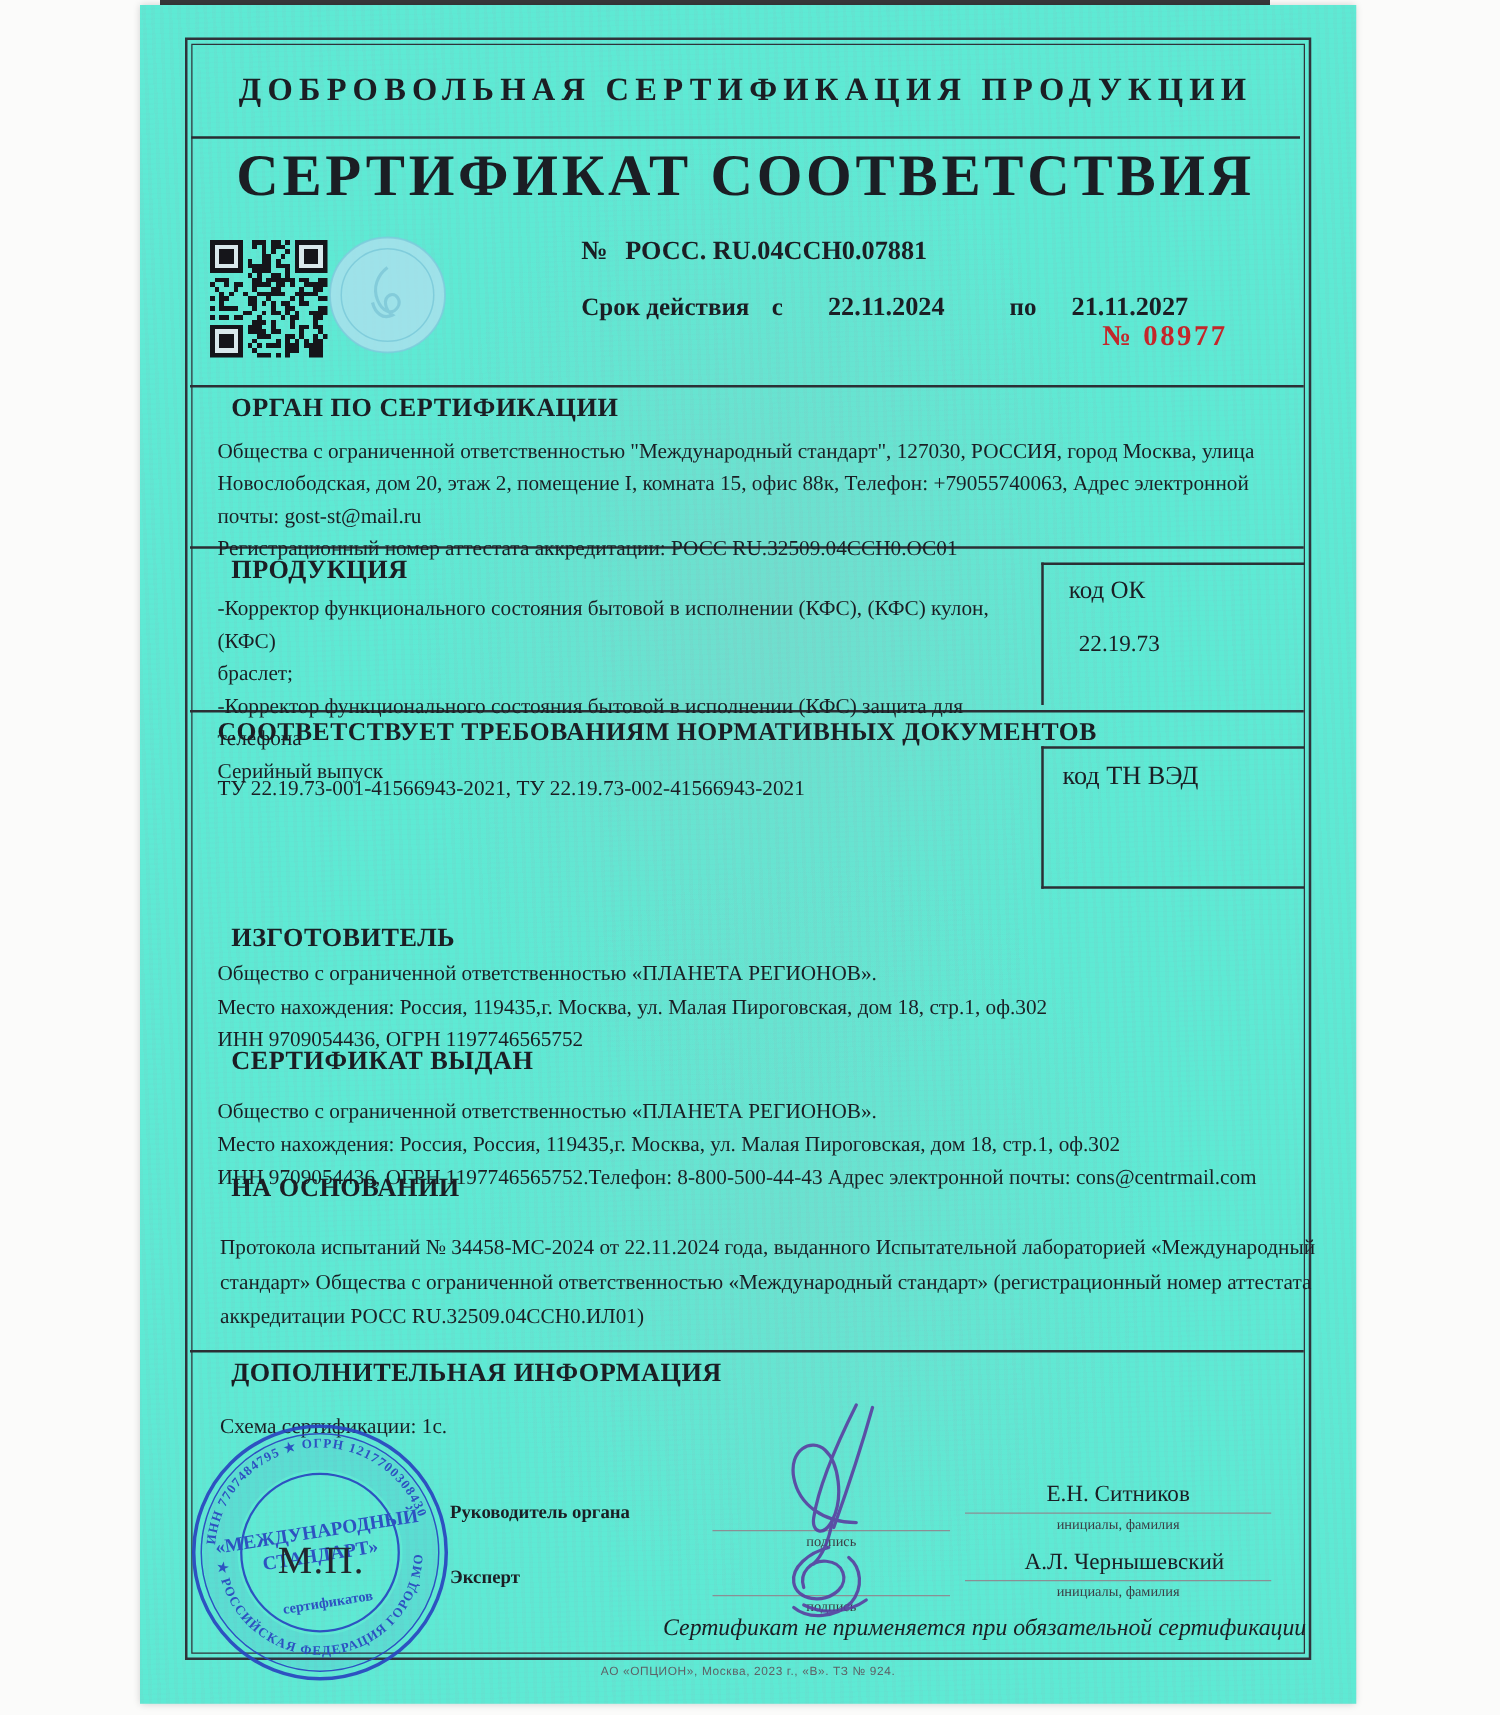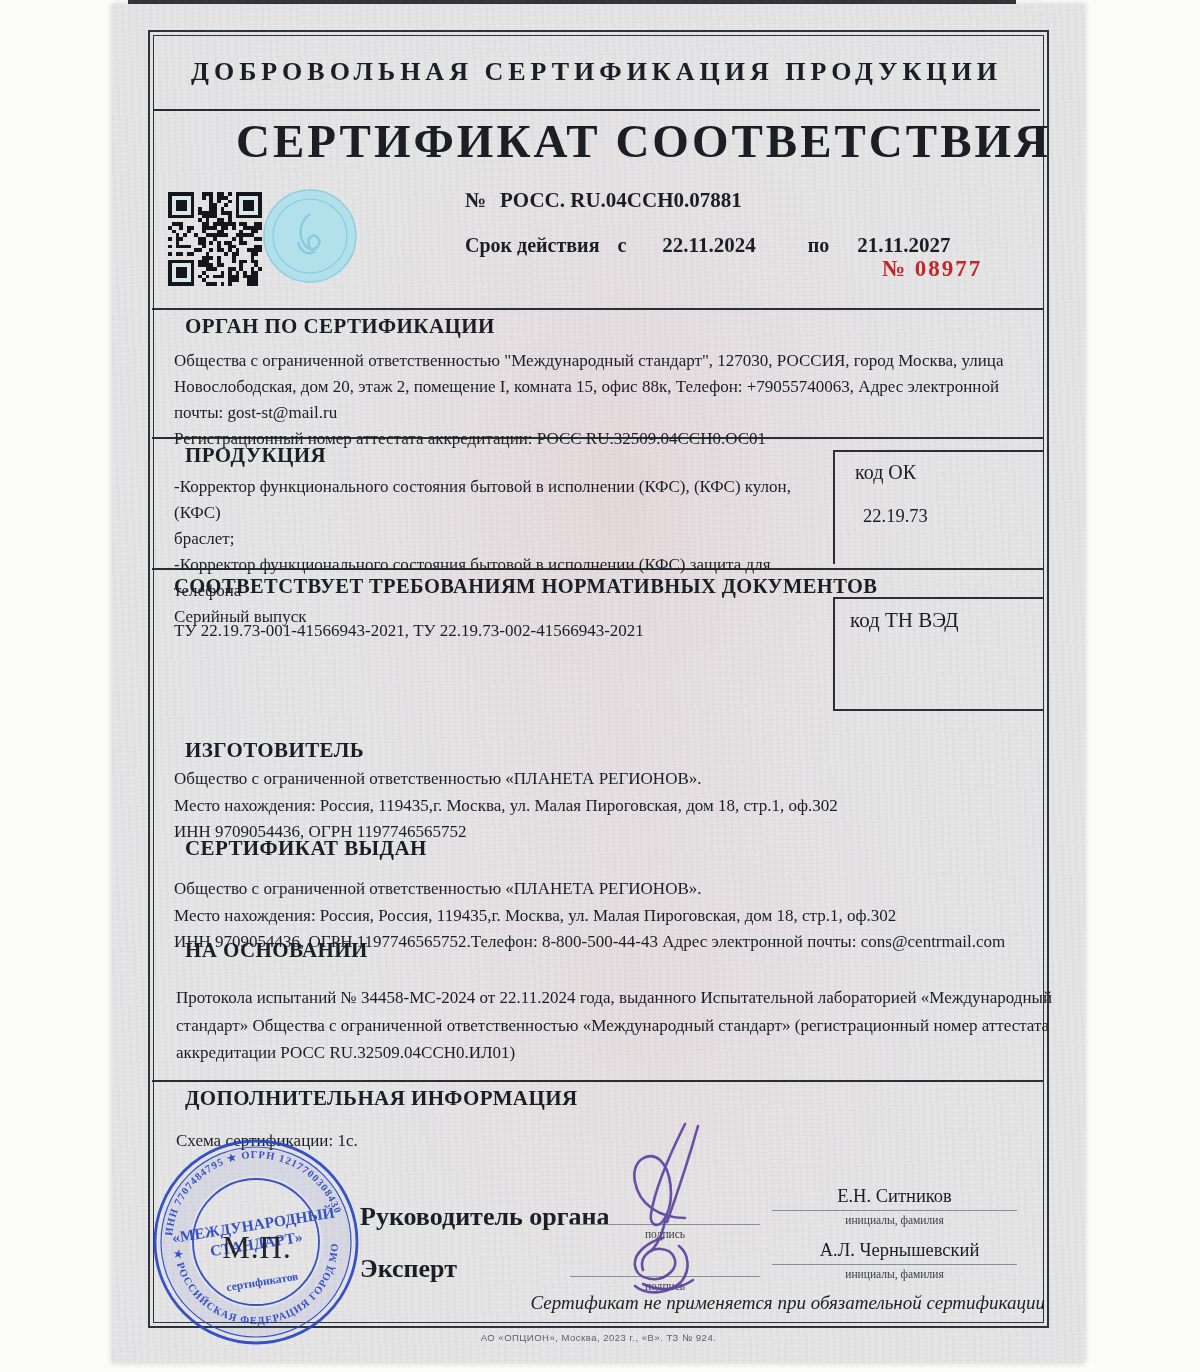--- a/index.html
+++ b/index.html
@@ -5,54 +5,54 @@
   html,body{margin:0;padding:0;}
   body{
     width:1200px;height:1372px;position:relative;overflow:hidden;
     background:#fbfbfa;
     font-family:"Liberation Serif","DejaVu Serif",serif;
     color:#1b1e24;
   }
   .scan-edge{position:absolute;left:128px;top:0;width:888px;height:5px;background:#1d1d1f;opacity:.88;}
   .paper{
     position:absolute;left:112px;top:4px;width:973px;height:1359px;
-    background:#e5e5e5;
+    background:#5eead4;
     box-shadow:0 0 6px rgba(0,0,0,.18);
   }
   .paper::before{
     content:"";position:absolute;inset:0;pointer-events:none;
     background:
       radial-gradient(ellipse 420px 560px at 52% 36%, rgba(226,148,166,.14), transparent 70%),
       radial-gradient(ellipse 400px 430px at 55% 72%, rgba(226,148,166,.10), transparent 70%),
       repeating-linear-gradient(88deg, rgba(190,120,145,.045) 0 3px, transparent 3px 7px),
       repeating-linear-gradient(-1deg, rgba(120,170,200,.05) 0 1px, transparent 1px 4px);
   }
   .frame{position:absolute;left:36px;top:26px;width:897px;height:1294px;border:2px solid #2f333a;}
   .frame::before{content:"";position:absolute;inset:3px;border:1.5px solid #2f333a;}
   .abs{position:absolute;}
   .banner{left:41px;top:31px;width:887px;height:74px;display:flex;align-items:center;justify-content:center;
     border-bottom:2.5px solid #282c32;font-weight:bold;font-size:26px;letter-spacing:5px;}
   .doc-title{left:41px;top:106px;width:887px;height:62px;display:flex;align-items:center;justify-content:center;
-    font-weight:bold;font-size:47px;letter-spacing:3px;padding-left:47px;}
+    font-weight:bold;font-size:47px;letter-spacing:3px;}
   .regline{left:353px;top:184px;font-size:21px;font-weight:bold;}
   .regline .num{margin-left:14px;}
   .validity{left:353px;top:229px;font-size:20px;font-weight:bold;white-space:nowrap;}
   .validity .w-s{margin-left:18px;}
   .validity .d1{margin-left:36px;font-size:21px;}
   .validity .w-po{margin-left:52px;}
   .validity .d2{margin-left:28px;font-size:21px;}
   .formnum{left:740px;top:252px;width:160px;text-align:center;font-size:23px;font-weight:bold;
     letter-spacing:2px;color:#c3272b;}
   .hrule{left:40px;width:891px;height:0;border-top:2px solid #2b2f35;}
   .sec-title{font-weight:bold;font-size:21px;letter-spacing:.4px;white-space:nowrap;}
   .sec-body{font-size:17px;line-height:26px;white-space:pre-line;width:880px;}
   .codebox{left:721px;width:209px;border-top:2px solid #2b2f35;border-left:2px solid #2b2f35;}
   .codebox .cb-label{padding:9px 0 0 20px;font-size:20px;}
   .codebox .cb-value{position:absolute;left:28px;top:54px;font-size:18.5px;}
-  .sig-role{font-weight:bold;font-size:26px;white-space:nowrap;}
+  .sig-role{font-weight:bold;font-size:15px;white-space:nowrap;}
   .sigline{border-top:1.5px solid #8a8f94;height:0;}
   .sig-caption{font-size:11.5px;color:#3a3e44;text-align:center;}
   .sig-name{font-size:18.5px;text-align:center;white-space:nowrap;}
   .mp{left:100px;top:1226px;width:90px;text-align:center;font-size:31px;letter-spacing:1px;color:#23262b;z-index:6;}
   .footer-note{left:36px;top:1288px;width:897px;text-align:right;font-style:italic;font-size:19px;}
   .print-info{left:0;top:1328px;width:973px;text-align:center;font-size:9.5px;color:#5d6166;letter-spacing:.5px;
     font-family:"Liberation Sans","DejaVu Sans",sans-serif;}
   .qr{left:56px;top:188px;width:94px;height:94px;}
   .holo{left:150px;top:184px;width:96px;height:96px;}
   .stamp{left:38px;top:1132px;width:212px;height:212px;z-index:5;}

